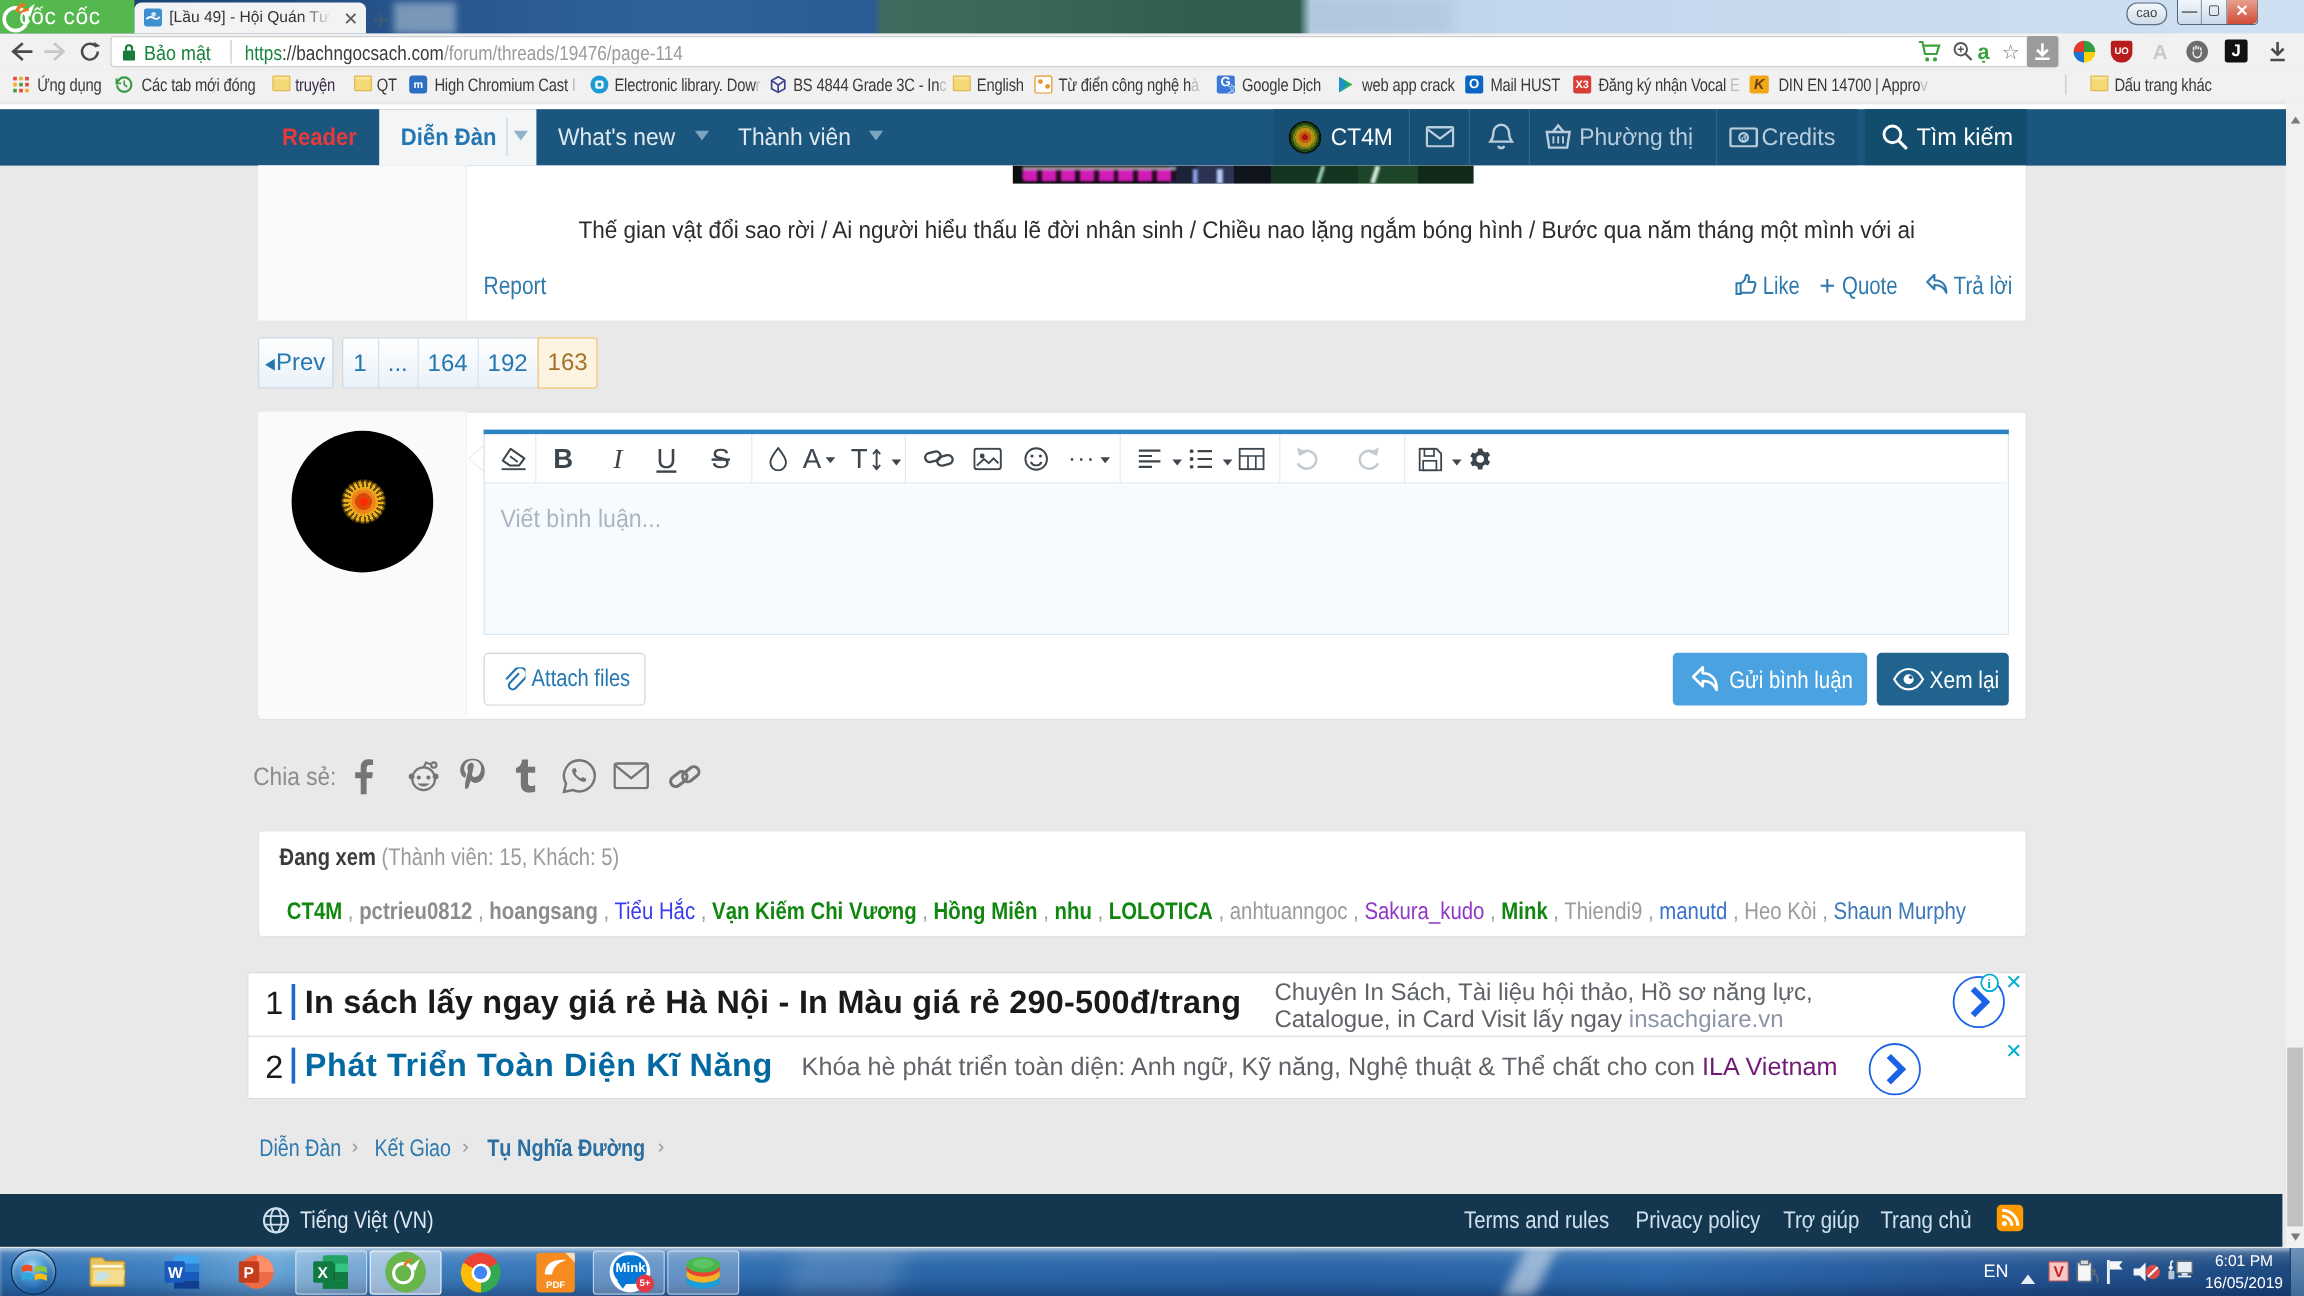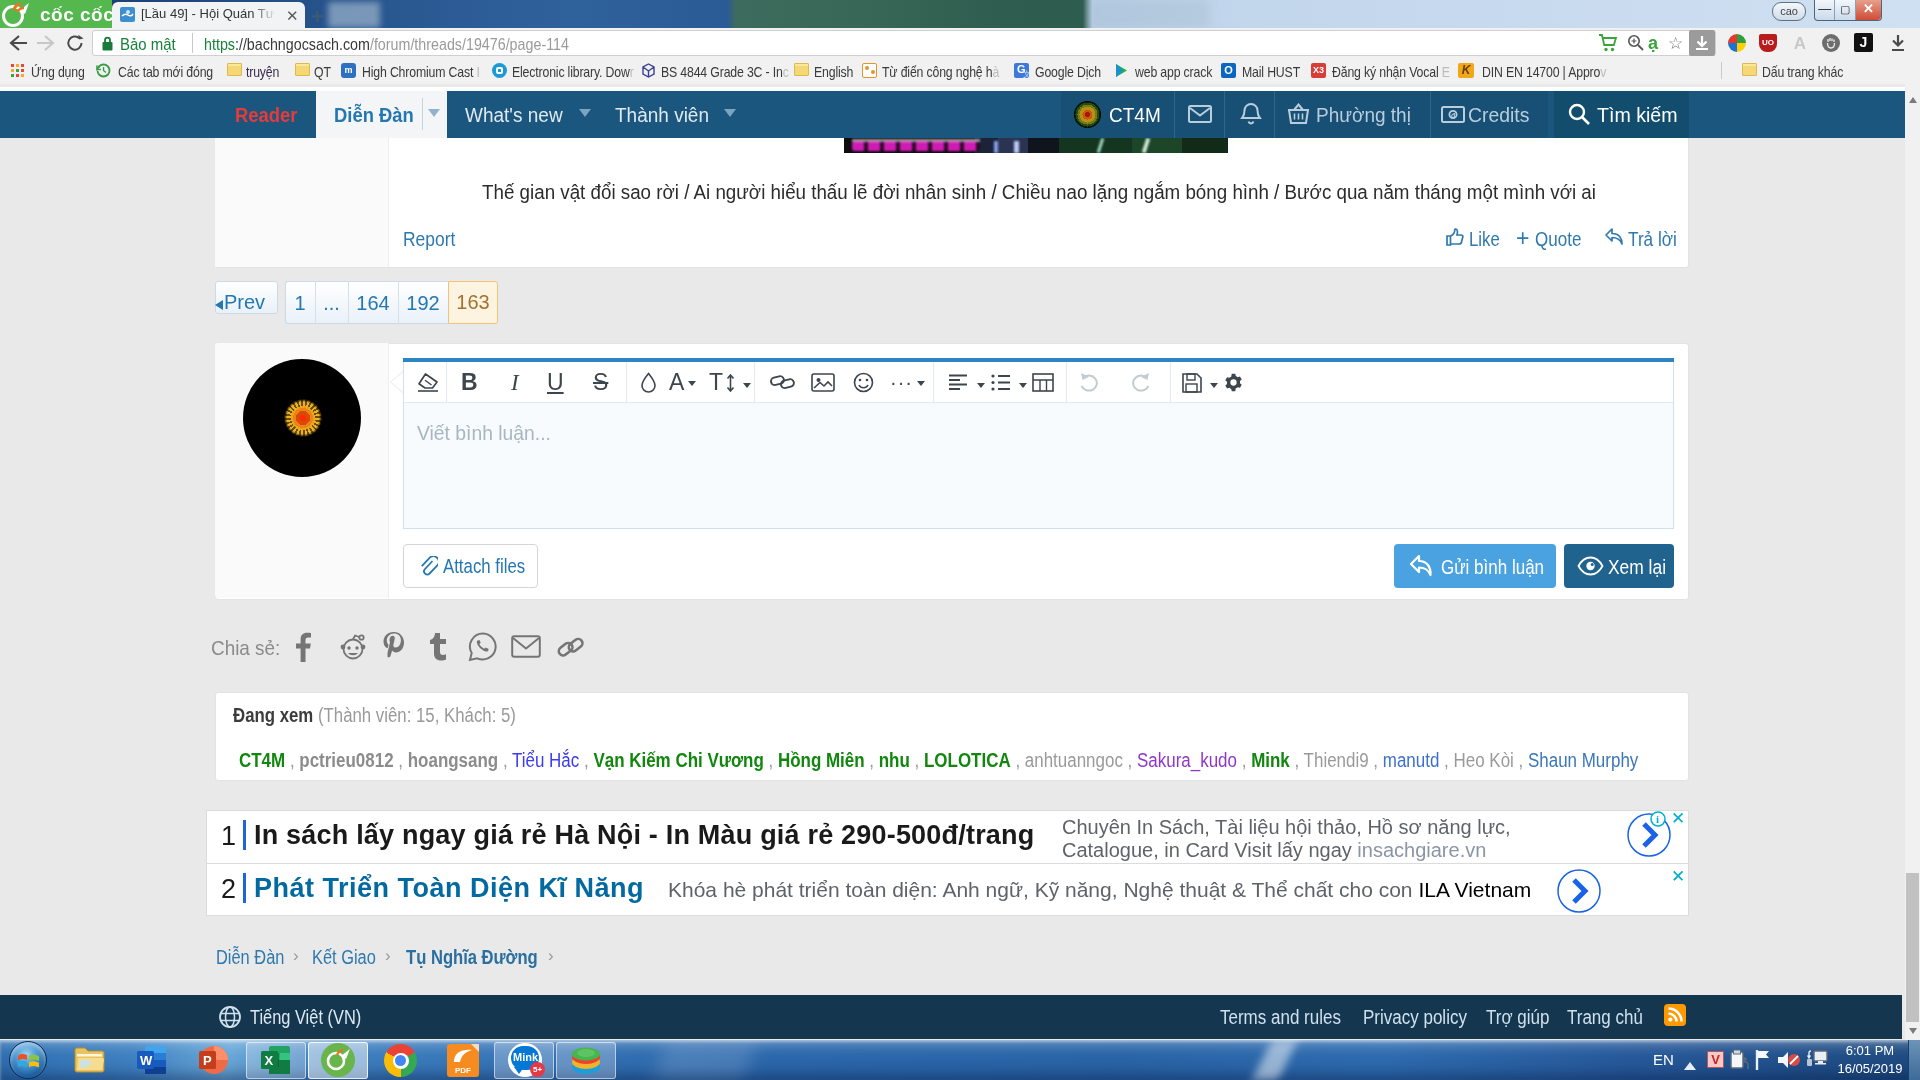--- a/index.html
+++ b/index.html
@@ -17,21 +17,21 @@
 <div class="abs" style="left:328px;top:2px;width:52px;height:26px;background:rgba(190,205,220,.55);filter:blur(3px)"></div>
 <div class="abs" style="left:1090px;top:0px;width:120px;height:28px;background:rgba(150,175,190,.25);filter:blur(4px)"></div>
 
 <div class="abs" style="left:0;top:0;width:112px;height:28px;background:#55b84f"></div>
 <svg class="abs" style="left:1px;top:1px" width="30" height="27" viewBox="0 0 30 27">
  <circle cx="12" cy="15" r="9.5" fill="none" stroke="#fff" stroke-width="3"></circle>
  <path d="M18 10 L28 2 L24 13 Z" fill="#fff"></path>
  <path d="M13 9 C14 5 17 3 20 3" stroke="#e87722" stroke-width="3" fill="none"></path>
  <path d="M16 11 C18 8 21 7 23 7" stroke="#e87722" stroke-width="2.5" fill="none"></path>
 </svg>
-<div class="abs" style="left:40px;top:4px;font-size:19px;font-weight:bold;color:#fff;letter-spacing:.5px">cốc cốc</div>
+<div class="abs" style="left:16px;top:4px;font-size:19px;font-weight:normal;color:#fff;letter-spacing:.5px">cốc cốc</div>
 
 <div class="abs" style="left:112px;top:2px;width:193px;height:26px;background:#f2f3f5;border-radius:6px 6px 0 0"></div>
 <div class="abs" style="left:120px;top:7px;width:15px;height:15px;background:#3e8fd0;border-radius:2px"></div>
 <svg class="abs" style="left:120px;top:7px" width="15" height="15" viewBox="0 0 15 15">
     <path d="M2 9 Q5 6 8 8 Q11 10 13 7" stroke="#fff" stroke-width="1.5" fill="none"></path>
     <circle cx="8" cy="5" r="2" fill="#cfe6f7"></circle>
   </svg>
 <div class="abs" style="left:141px;top:6px;width:138px;height:17px;overflow:hidden;font-size:13px;color:#333;white-space:nowrap;-webkit-mask-image:linear-gradient(to right,#000 80%,transparent 98%);mask-image:linear-gradient(to right,#000 80%,transparent 98%)">[Lầu 49] - Hội Quán Tư Vấn</div>
 <div class="abs" style="left:286px;top:7px;font-size:15px;color:#5a5a5a">✕</div>
 <div class="abs" style="left:311px;top:4px;font-size:22px;font-weight:bold;color:#3c5a76">+</div>
@@ -216,21 +216,21 @@
     <path d="M1 8 h3.5 v9 H1 Z M4.5 16 h8.5 c1.5 0 2.3-.8 2.5-2 l1.3-5 c.3-1.2-.5-2-1.8-2 h-4 c.5-2 .7-4.5-.3-5.5 -.8-.8-2-.5-2 .8 0 2.5-1.5 4.7-4.2 5.7" stroke="#2e79ad" stroke-width="1.7" fill="none"></path>
   </svg>
 <div class="abs" style="left:1469px;top:227px;font-size:21px;color:#2e79ad;transform:scaleX(.8);transform-origin:0 50%">Like</div>
 <div class="abs" style="left:1516px;top:225px;font-size:23px;color:#2e79ad">+</div>
 <div class="abs" style="left:1535px;top:227px;font-size:21px;color:#2e79ad;transform:scaleX(.81);transform-origin:0 50%">Quote</div>
 <svg class="abs" style="left:1604px;top:228px" width="20" height="18" viewBox="0 0 20 18">
     <path d="M8 1 L2 7 L8 13 V9.5 c5 0 8 1.5 10 6.5 0-6-3-10.5-10-10.5 Z" stroke="#2e79ad" stroke-width="1.7" fill="none" stroke-linejoin="round"></path>
   </svg>
 <div class="abs" style="left:1628px;top:227px;font-size:21px;color:#2e79ad;transform:scaleX(.82);transform-origin:0 50%;white-space:nowrap">Trả lời</div>
 
-<div class="abs" style="left:215px;top:281px;width:63px;height:33px;background:linear-gradient(#fff,#e9f1f8);border:1px solid #ccdae6;border-radius:3px;color:#2577b1;font-size:20px;line-height:41px"><span style="display:inline-block;width:0;height:0;border:5px solid transparent;border-right:8px solid #2577b1;vertical-align:-1px;margin-right:1px;margin-left:-6px"></span>Prev</div>
+<div class="abs" style="left:215px;top:281px;width:63px;height:43px;background:linear-gradient(#fff,#e9f1f8);border:1px solid #ccdae6;border-radius:3px;color:#2577b1;font-size:20px;text-align:center;line-height:41px"><span style="display:inline-block;width:0;height:0;border:5px solid transparent;border-right:8px solid #2577b1;vertical-align:-1px;margin-right:1px;margin-left:-6px"></span>Prev</div>
 <div class="abs" style="left:285px;top:281px;width:163px;height:43px;background:linear-gradient(#fff,#e9f1f8);border:1px solid #ccdae6;border-radius:3px 0 0 3px;border-right:none"></div>
 <div class="abs" style="left:315px;top:281px;width:1px;height:43px;background:#d5e1ea"></div>
 <div class="abs" style="left:348px;top:281px;width:1px;height:43px;background:#d5e1ea"></div>
 <div class="abs" style="left:398px;top:281px;width:1px;height:43px;background:#d5e1ea"></div>
 <div class="abs" style="left:285px;top:292px;width:30px;text-align:center;font-size:20px;color:#2577b1">1</div>
 <div class="abs" style="left:315px;top:292px;width:33px;text-align:center;font-size:20px;color:#2577b1">...</div>
 <div class="abs" style="left:348px;top:292px;width:50px;text-align:center;font-size:20px;color:#2577b1">164</div>
 <div class="abs" style="left:398px;top:292px;width:50px;text-align:center;font-size:20px;color:#2577b1">192</div>
 <div class="abs" style="left:448px;top:281px;width:50px;height:43px;background:#fdf3e1;border:1px solid #f2c377;border-radius:0 3px 3px 0;color:#a3722c;font-size:20px;text-align:center;line-height:41px">163</div>
 
@@ -396,21 +396,21 @@
     <path d="M18 12 L29 23 L18 34" stroke="#1a63e8" stroke-width="5" fill="none"></path>
   </svg>
 <svg class="abs" style="left:1650px;top:811px" width="16" height="16" viewBox="0 0 16 16">
     <circle cx="8" cy="8" r="7" stroke="#00aecd" stroke-width="1.5" fill="#fff"></circle>
     <text x="6" y="12" font-size="11" fill="#00aecd" font-family="serif" font-weight="bold">i</text>
   </svg>
 <div class="abs" style="left:1671px;top:808px;font-size:17px;color:#00aecd">✕</div>
 <div class="abs" style="left:221px;top:874px;font-size:27px;color:#1a1a1a">2</div>
 <div class="abs" style="left:243px;top:873px;width:3px;height:30px;background:#1f66d4"></div>
 <div class="abs" style="left:254px;top:873px;font-size:27px;font-weight:bold;color:#0369a1;letter-spacing:.5px">Phát Triển Toàn Diện Kĩ Năng</div>
-<div class="abs" style="left:668px;top:878px;font-size:21px;color:#5f6368">Khóa hè phát triển toàn diện: Anh ngữ, Kỹ năng, Nghệ thuật &amp; Thể chất cho con <span style="color:#000000">ILA Vietnam</span></div>
+<div class="abs" style="left:668px;top:878px;font-size:21px;color:#5f6368">Khóa hè phát triển toàn diện: Anh ngữ, Kỹ năng, Nghệ thuật &amp; Thể chất cho con <span style="color:#701a75">ILA Vietnam</span></div>
 <svg class="abs" style="left:1556px;top:868px" width="46" height="46" viewBox="0 0 46 46">
     <circle cx="23" cy="23" r="21" stroke="#1a63e8" stroke-width="1.5" fill="none"></circle>
     <path d="M18 12 L29 23 L18 34" stroke="#1a63e8" stroke-width="5" fill="none"></path>
   </svg>
 <div class="abs" style="left:1671px;top:866px;font-size:17px;color:#00aecd">✕</div>
 
 <div class="abs" style="left:216px;top:946px;font-size:20px;color:#2e79ad;transform:scaleX(.82);transform-origin:0 50%;white-space:nowrap">Diễn Đàn</div>
 <div class="abs" style="left:293px;top:946px;font-size:17px;color:#999">›</div>
 <div class="abs" style="left:312px;top:946px;font-size:20px;color:#2e79ad;transform:scaleX(.82);transform-origin:0 50%;white-space:nowrap">Kết Giao</div>
 <div class="abs" style="left:385px;top:946px;font-size:17px;color:#999">›</div>

